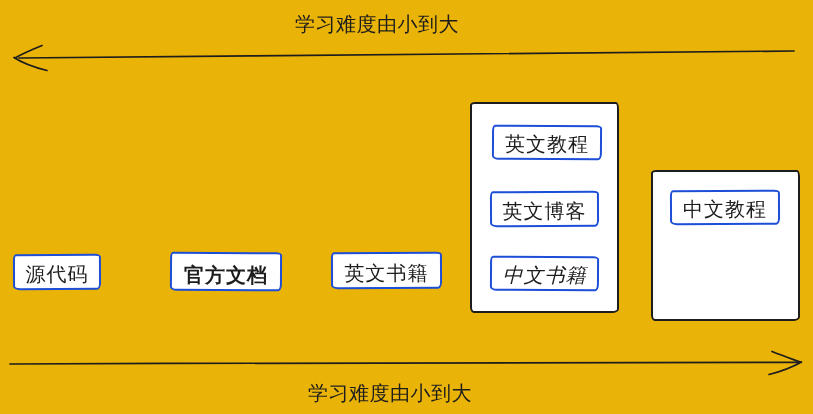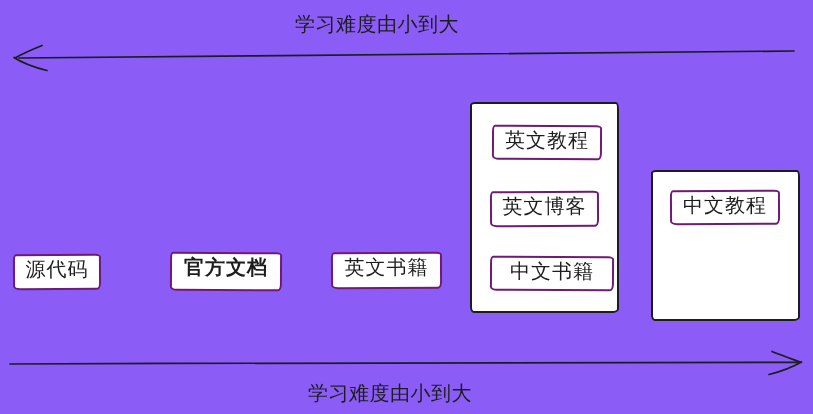--- a/index.html
+++ b/index.html
@@ -6,21 +6,21 @@
   html, body { margin: 0; padding: 0; }
   body {
     background: #ffffff;
     font-family: "Liberation Sans", "DejaVu Sans", sans-serif;
     color: #1d1d1d;
   }
   .canvas {
     position: relative;
     width: 813px;
     height: 414px;
-    background: #8b5cf6;
+    background: #eab308;
     overflow: hidden;
   }
   .axis-label {
     position: absolute;
     font-size: 20px;
     letter-spacing: 0.5px;
     white-space: nowrap;
     color: #1d1d1d;
   }
   .top-label { left: 295px; top: 11px; }
@@ -30,25 +30,25 @@
   .bottom-arrow { top: 344px; }
   .arrow-svg path {
     fill: none;
     stroke: #1d1d1d;
     stroke-width: 1.7;
     stroke-linecap: round;
     stroke-linejoin: round;
   }
   .node {
     position: absolute;
-    border: 2px solid #701a75;
+    border: 2px solid #1d4ed8;
     border-radius: 3px 6px 4px 7px / 6px 3px 7px 4px;
     background: #ffffff;
     display: flex;
-    align-items: flex-start;
+    align-items: flex-end;
     justify-content: center;
   }
   .node-label {
     font-size: 20px;
     letter-spacing: 1px;
     white-space: nowrap;
   }
   .group {
     position: absolute;
     border: 2px solid #1d1d1d;
@@ -83,21 +83,21 @@
     <span class="node-label">英文书籍</span>
   </div>
 
   <div class="group" style="left:470px; top:102px; width:149px; height:211px;">
     <div class="node r-right" style="left:20px; top:21px; width:110px; height:35px;">
       <span class="node-label">英文教程</span>
     </div>
     <div class="node r-left" style="left:18px; top:87px; width:109px; height:36px;">
       <span class="node-label">英文博客</span>
     </div>
-    <div class="node r-right" style="left:18px; top:152px; width:124px; height:35px;">
+    <div class="node r-right" style="left:18px; top:152px; width:109px; height:35px;font-style:italic;">
       <span class="node-label">中文书籍</span>
     </div>
   </div>
 
   <div class="group" style="left:651px; top:170px; width:149px; height:151px;">
     <div class="node r-left" style="left:17px; top:18px; width:110px; height:35px;">
       <span class="node-label">中文教程</span>
     </div>
   </div>
 

